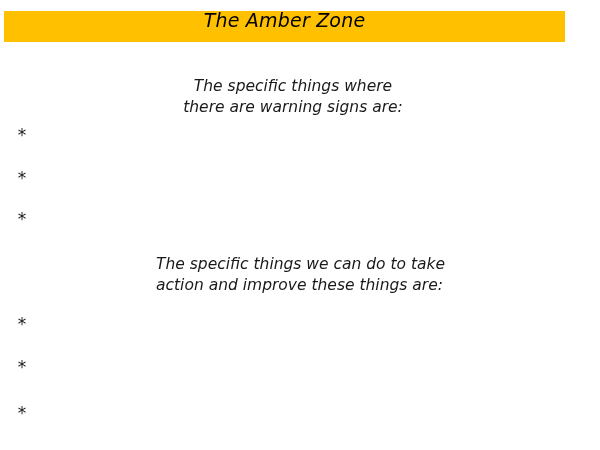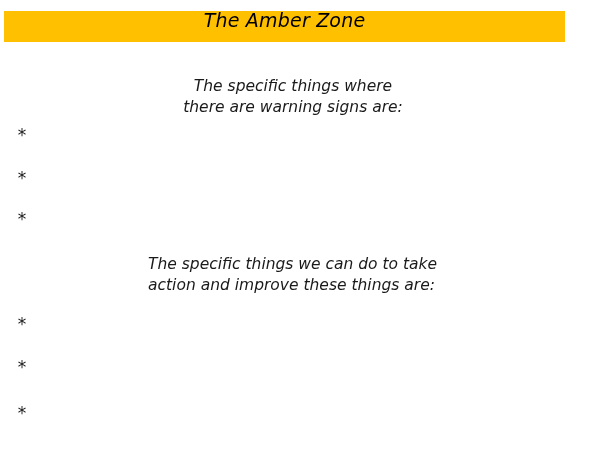--- a/index.html
+++ b/index.html
@@ -53,21 +53,21 @@
     color: #1a1a1a;
     white-space: pre-line;
   }
   #prompt-warning-signs {
     left: 93px;
     top: 76px;
     width: 400px;
     text-align: center;
   }
   #prompt-take-action {
-    left: 148px;
+    left: 156px;
     top: 254px;
     width: 420px;
     text-align: left;
   }
 
   
   .bullet-asterisk {
     position: absolute;
     left: 15px;
     width: 14px;

